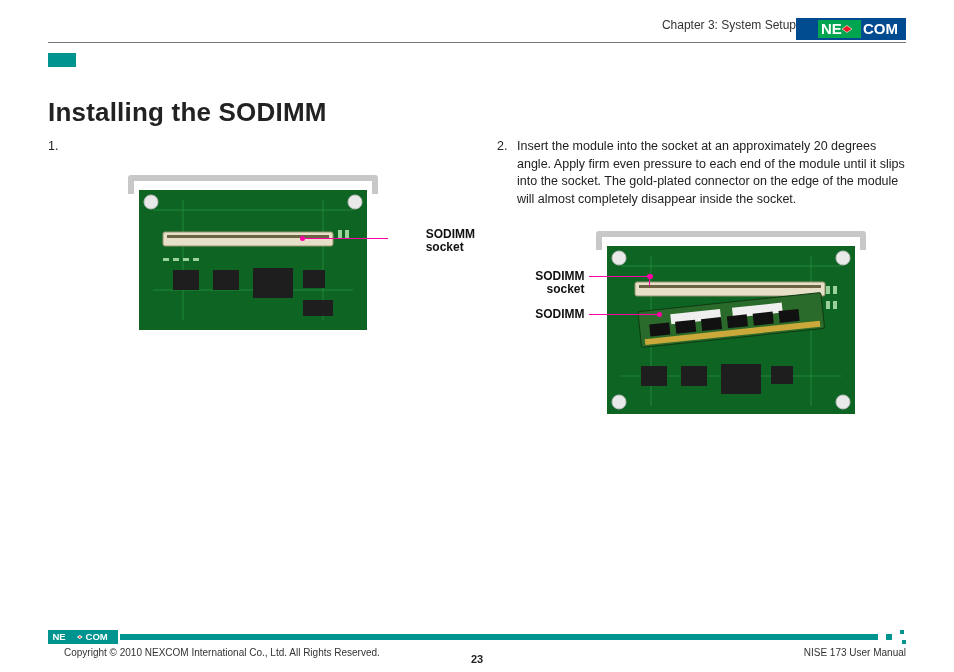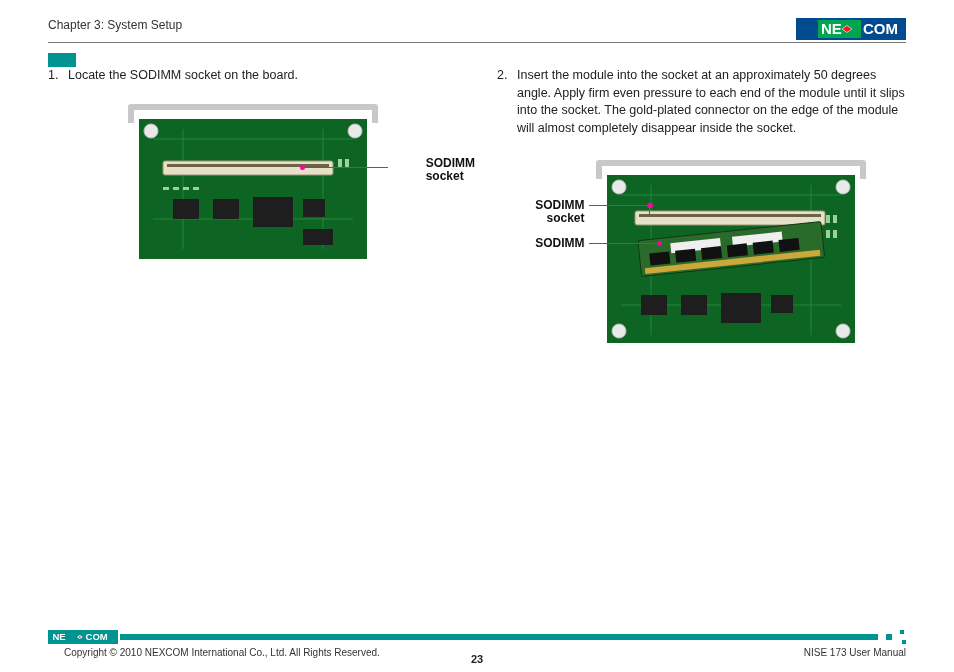--- a/index.html
+++ b/index.html
@@ -9,21 +9,21 @@
     font-family: "Segoe UI", Arial, sans-serif;
     background: #fff;
     position: relative;
     color: #222;
   }
   .page {
     padding: 18px 48px 0 48px;
   }
   .top-row {
     display: flex;
-    justify-content: space-between;
+    justify-content: flex-end;
     align-items: flex-start;
   }
   .chapter {
     font-size: 12px;
     color: #333;
   }
   .logo-top {
     width: 110px;
   }
   .teal-bar {
@@ -132,27 +132,27 @@
       <text x="134" y="32" font-family="Arial" font-size="30" font-weight="900" fill="#fff">COM</text>
       <g transform="translate(102,22)">
         <polygon points="-10,0 0,-7 10,0 0,7" fill="#ed1c24"></polygon>
         <polygon points="-10,0 0,-7 10,0 0,7" fill="none" stroke="#fff" stroke-width="1.2"></polygon>
       </g>
     </svg>
   </div>
   <hr class="hr-top">
   <div class="teal-bar"></div>
 
+  <h1 class="title">Installing the SODIMM</h1>
 
   <div class="columns">
 
     <div class="col">
       <div class="step">
         <div class="num">1.</div>
-        <div>Locate the SODIMM socket on the board.</div>
       </div>
 
       <div class="figwrap-left">
         <div class="board" style="width:260px;">
           <svg viewBox="0 0 260 160" width="260" height="160">
             <path class="bracket" d="M8,24 L8,8 L252,8 L252,24" stroke-linejoin="round"></path>
             <rect class="pcb-rect" x="16" y="20" width="228" height="140"></rect>
             <rect class="pcb-rect2" x="16" y="20" width="228" height="140" opacity="0.35"></rect>
 
             <g class="trace">
@@ -189,21 +189,21 @@
         <div class="callout" style="right:-18px; top:58px;">
           <span>SODIMM</span><br>
           <span>socket</span>
         </div>
       </div>
     </div>
 
     <div class="col">
       <div class="step">
         <div class="num">2.</div>
-        <div>Insert the module into the socket at an approximately 50 degrees angle. Apply firm even pressure to each end of the module until it slips into the socket. The gold-plated connector on the edge of the module will almost completely disappear inside the socket.</div>
+        <div>Insert the module into the socket at an approximately 20 degrees angle. Apply firm even pressure to each end of the module until it slips into the socket. The gold-plated connector on the edge of the module will almost completely disappear inside the socket.</div>
       </div>
 
       <div class="figwrap-right">
         <div style="position:relative; width:58px;">
           <div class="callout" style="right:6px; top:44px; text-align:right;">
             <span>SODIMM</span><br>
             <span>socket</span>
           </div>
           <div class="callout" style="right:6px; top:82px; text-align:right;">
             <span>SODIMM</span>

